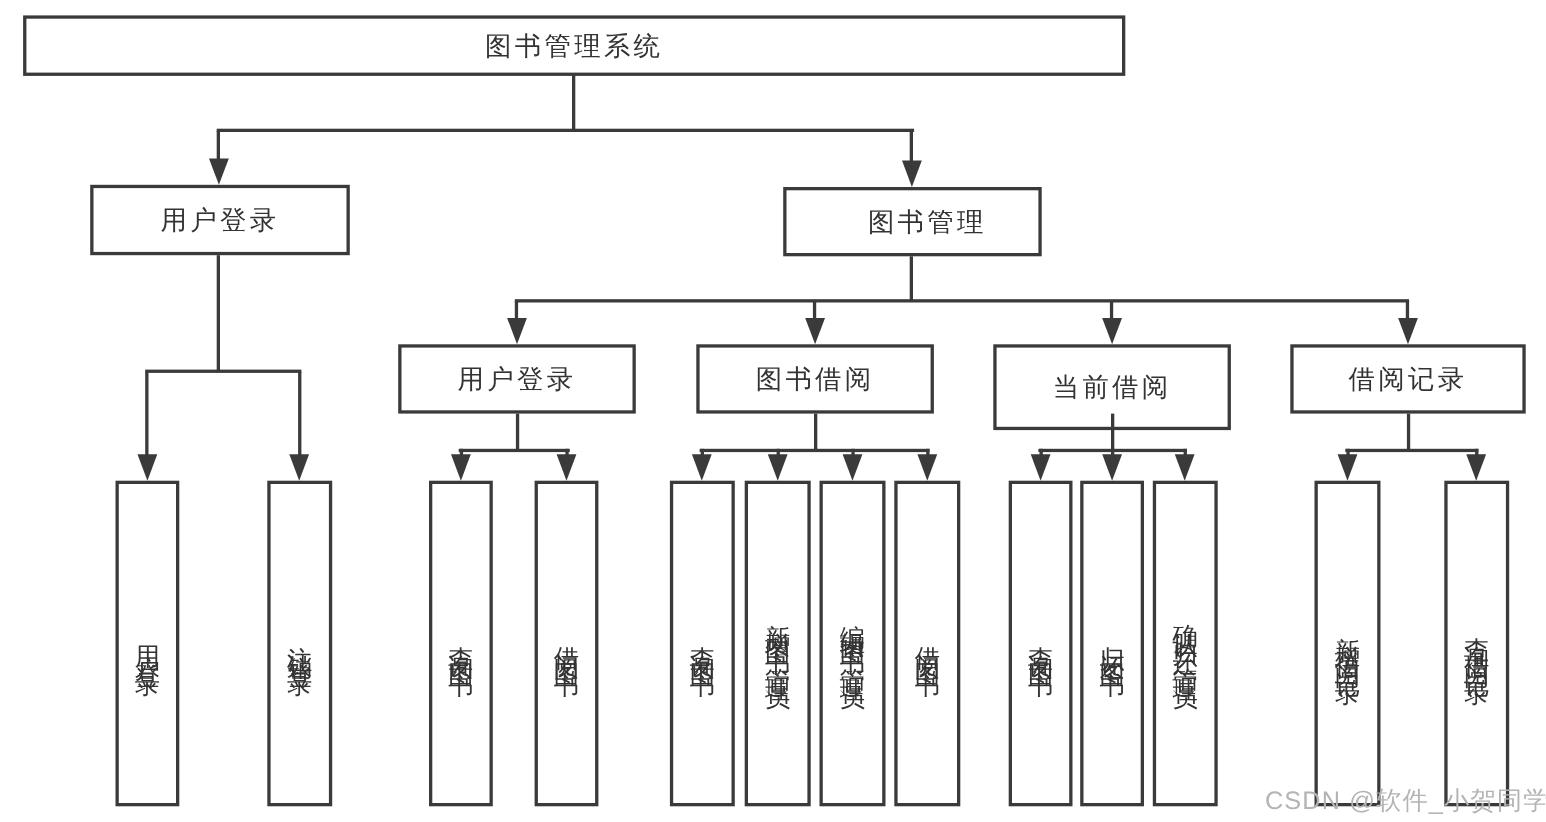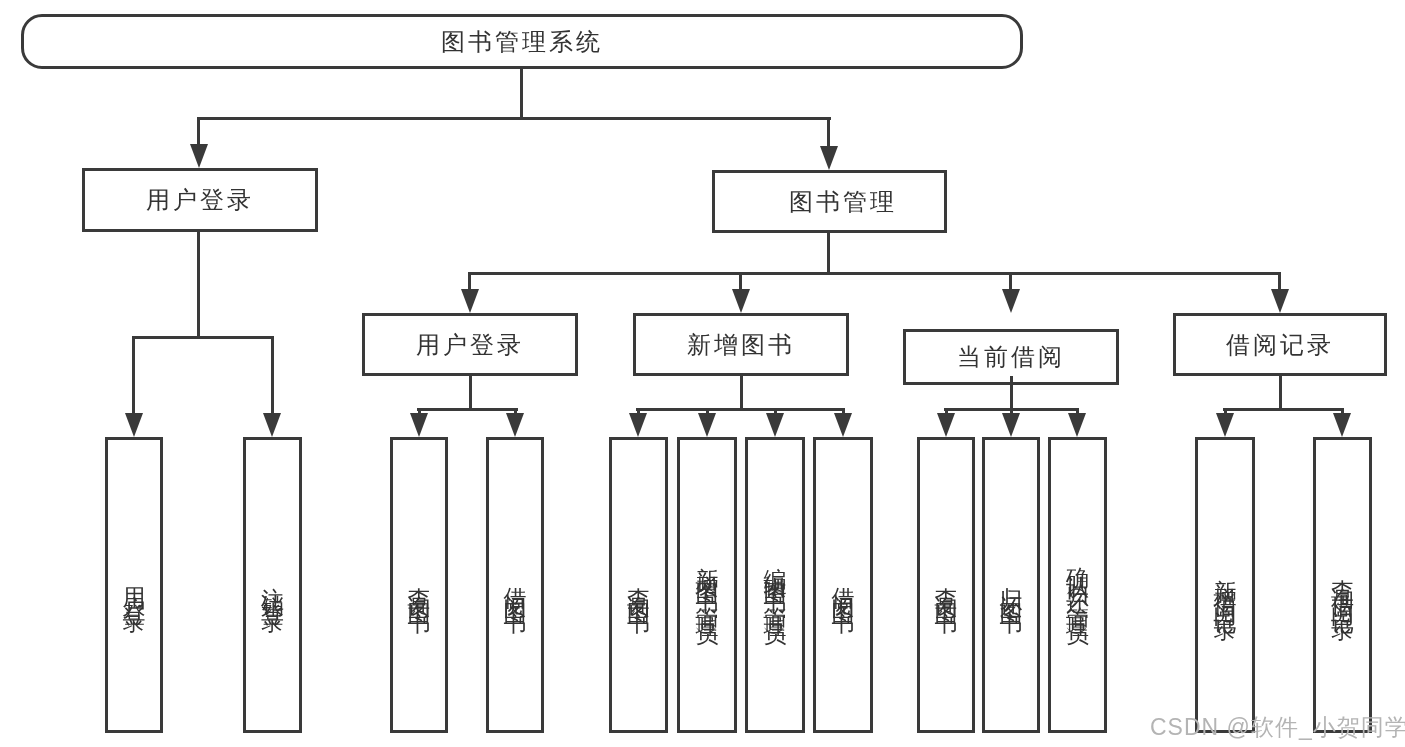--- a/index.html
+++ b/index.html
@@ -31,21 +31,21 @@
   .watermark{
     position:absolute;left:1150px;top:712px;color:var(--wm);
     font-size:23px;letter-spacing:1px;white-space:nowrap;z-index:5;
   }
 </style>
 </head>
 <body>
 
 <div id="canvas">
 
-  <div class="box" style="left:21px;top:14px;width:1002px;height:55px;border-radius:21px;">图书管理系统</div>
+  <div class="box" style="left:21px;top:14px;width:1002px;height:55px;">图书管理系统</div>
 
   <div class="vl" style="left:520px;top:67px;height:52px;"></div>
   <div class="hl" style="left:197px;top:117px;width:634px;"></div>
   <div class="vl" style="left:197px;top:119px;height:28px;"></div>
   <div class="ah" style="left:190px;top:144px;"></div>
   <div class="vl" style="left:827px;top:119px;height:28px;"></div>
   <div class="ah" style="left:820px;top:146px;"></div>
 
   <div class="box" style="left:82px;top:168px;width:236px;height:64px;">用户登录</div>
   <div class="box" style="left:712px;top:170px;width:235px;height:63px;padding-left:27px;">图书管理</div>
@@ -62,22 +62,22 @@
   <div class="vl" style="left:468px;top:274px;height:16px;"></div>
   <div class="ah" style="left:461px;top:289px;"></div>
   <div class="vl" style="left:739px;top:274px;height:16px;"></div>
   <div class="ah" style="left:732px;top:289px;"></div>
   <div class="vl" style="left:1009px;top:274px;height:16px;"></div>
   <div class="ah" style="left:1002px;top:289px;"></div>
   <div class="vl" style="left:1278px;top:274px;height:16px;"></div>
   <div class="ah" style="left:1271px;top:289px;"></div>
 
   <div class="box" style="left:362px;top:313px;width:216px;height:63px;">用户登录</div>
-  <div class="box" style="left:633px;top:313px;width:216px;height:63px;">新增图书</div>
-  <div class="box" style="left:903px;top:313px;width:216px;height:56px;margin-top:16px;">当前借阅</div>
+  <div class="box" style="left:633px;top:313px;width:216px;height:63px;">图书借阅</div>
+  <div class="box" style="left:903px;top:313px;width:216px;height:78px;">当前借阅</div>
   <div class="box" style="left:1173px;top:313px;width:214px;height:63px;">借阅记录</div>
 
   <div class="vl" style="left:469px;top:376px;height:34px;"></div>
   <div class="vl" style="left:740px;top:376px;height:34px;"></div>
   <div class="vl" style="left:1010px;top:376px;height:34px;"></div>
   <div class="vl" style="left:1279px;top:376px;height:34px;"></div>
 
   <div class="hl" style="left:417px;top:408px;width:101px;"></div>
   <div class="hl" style="left:636px;top:408px;width:209px;"></div>
   <div class="hl" style="left:944px;top:408px;width:135px;"></div>

